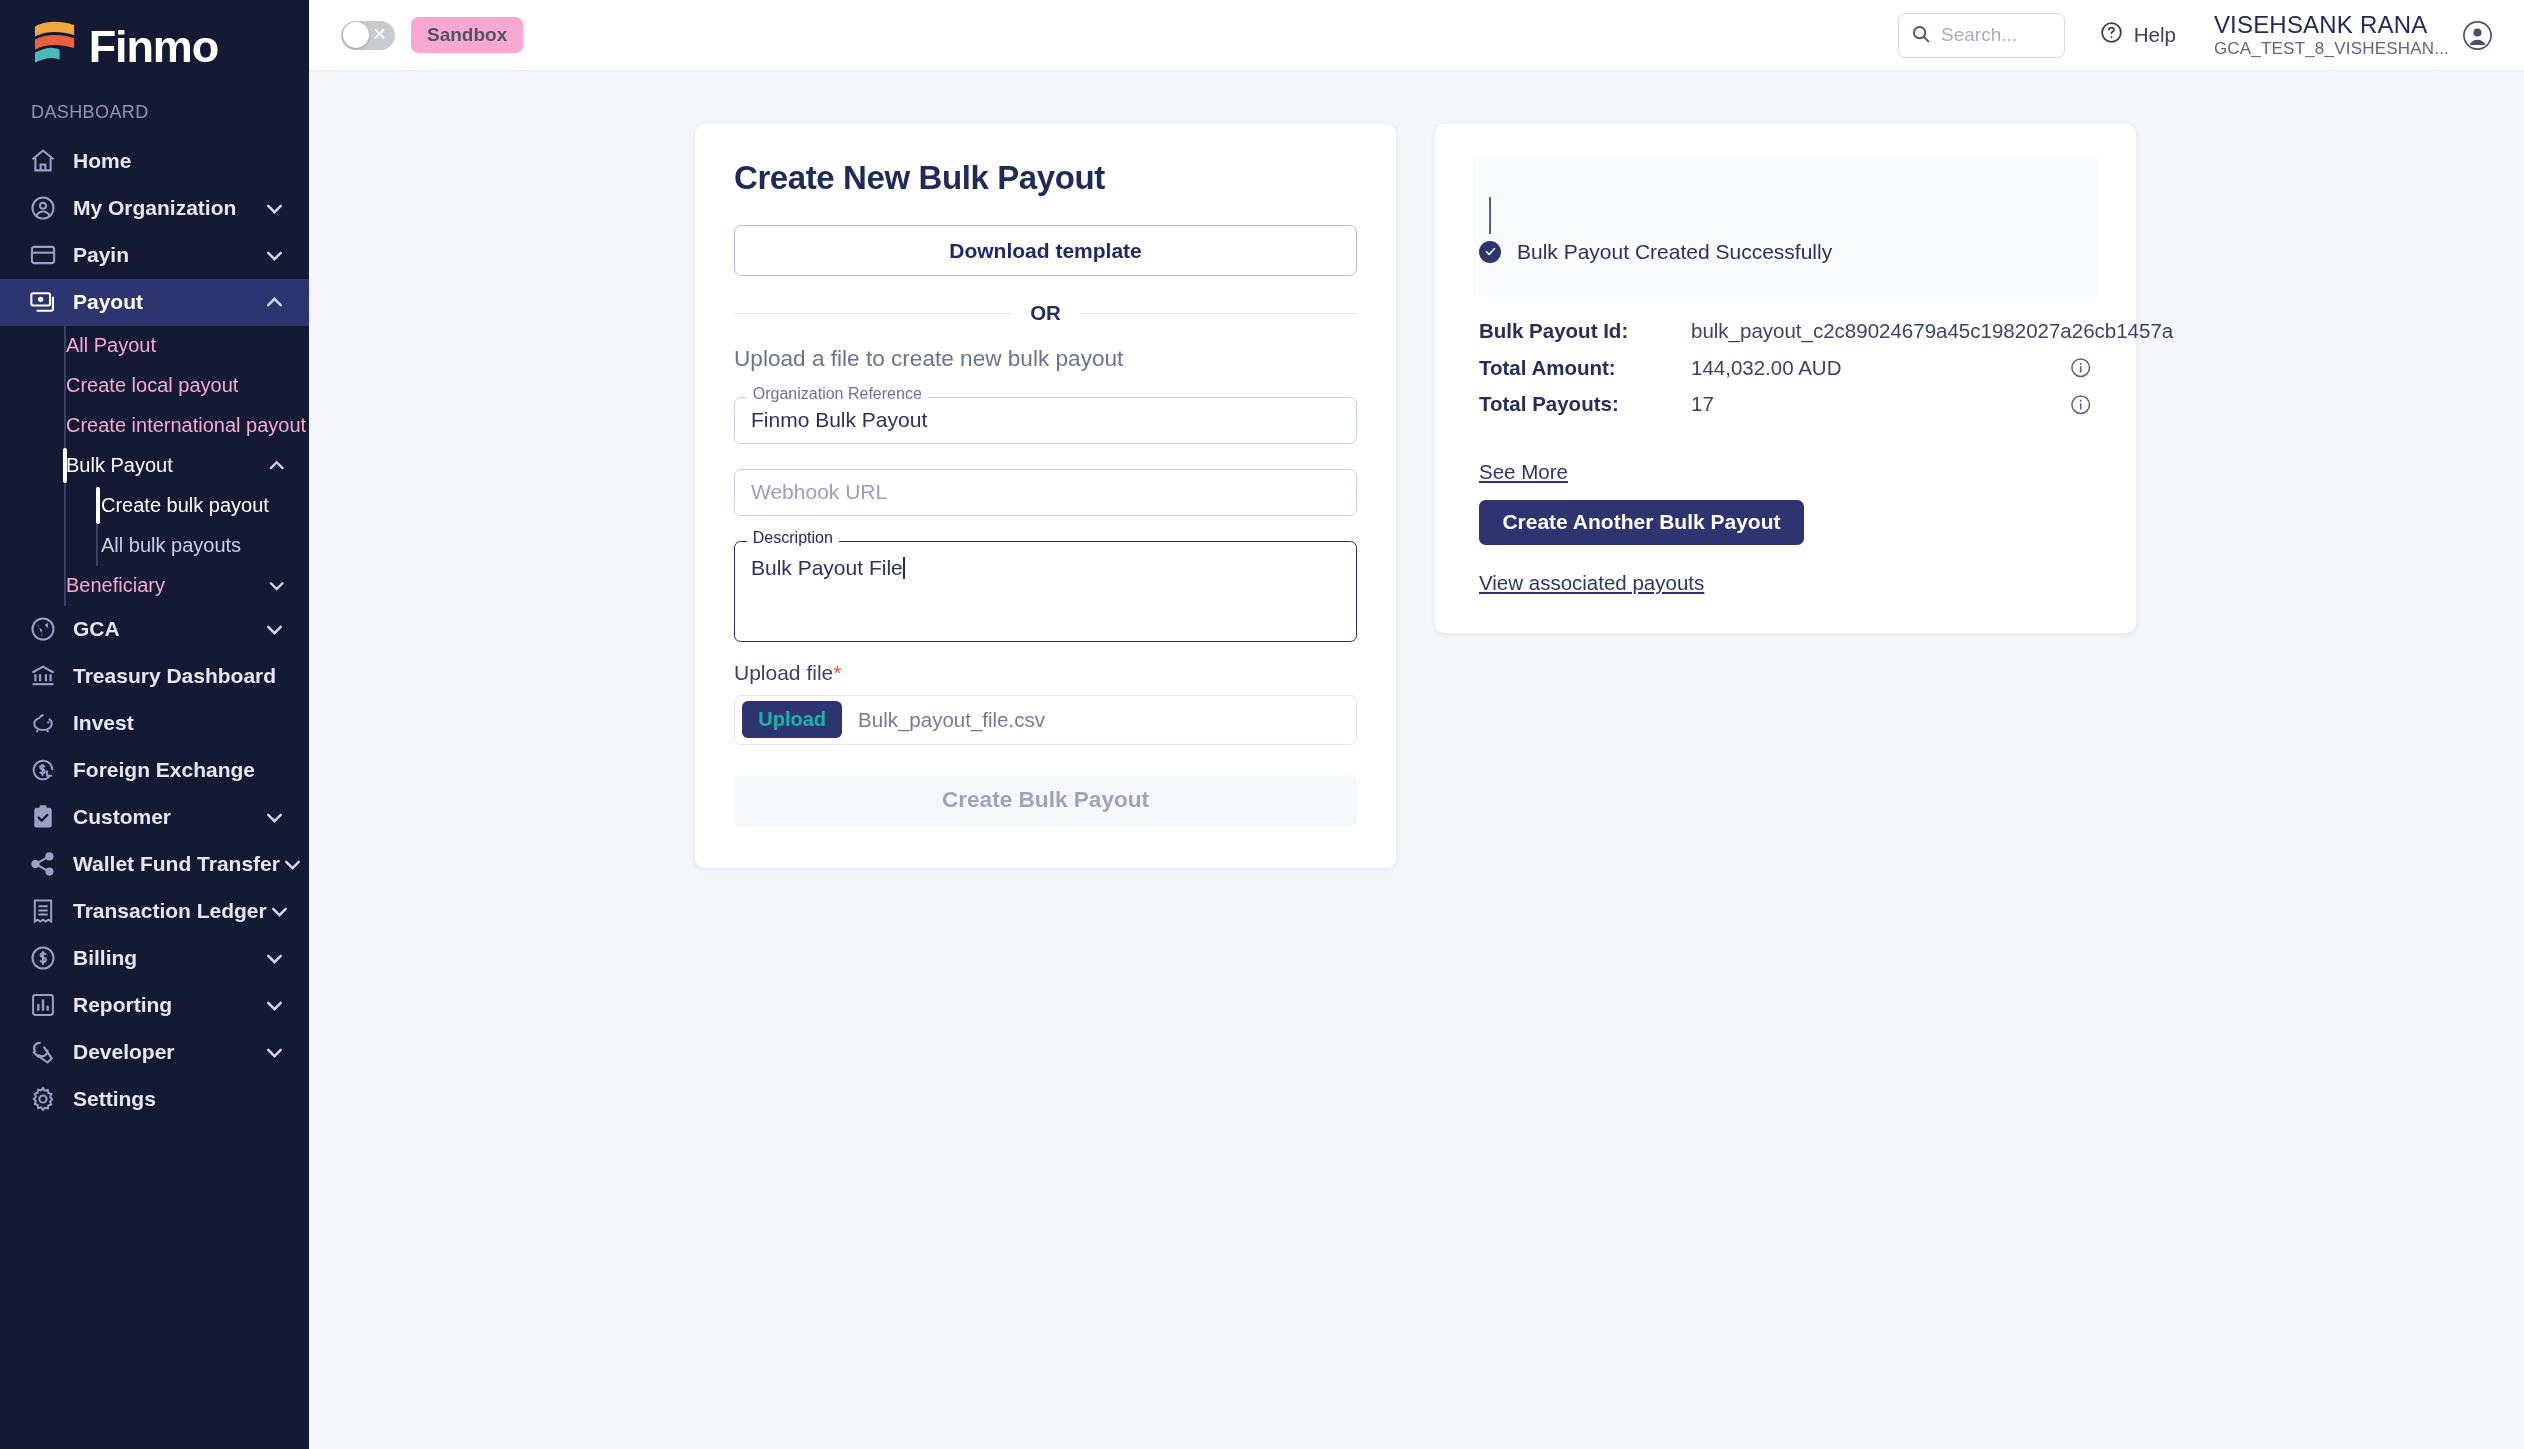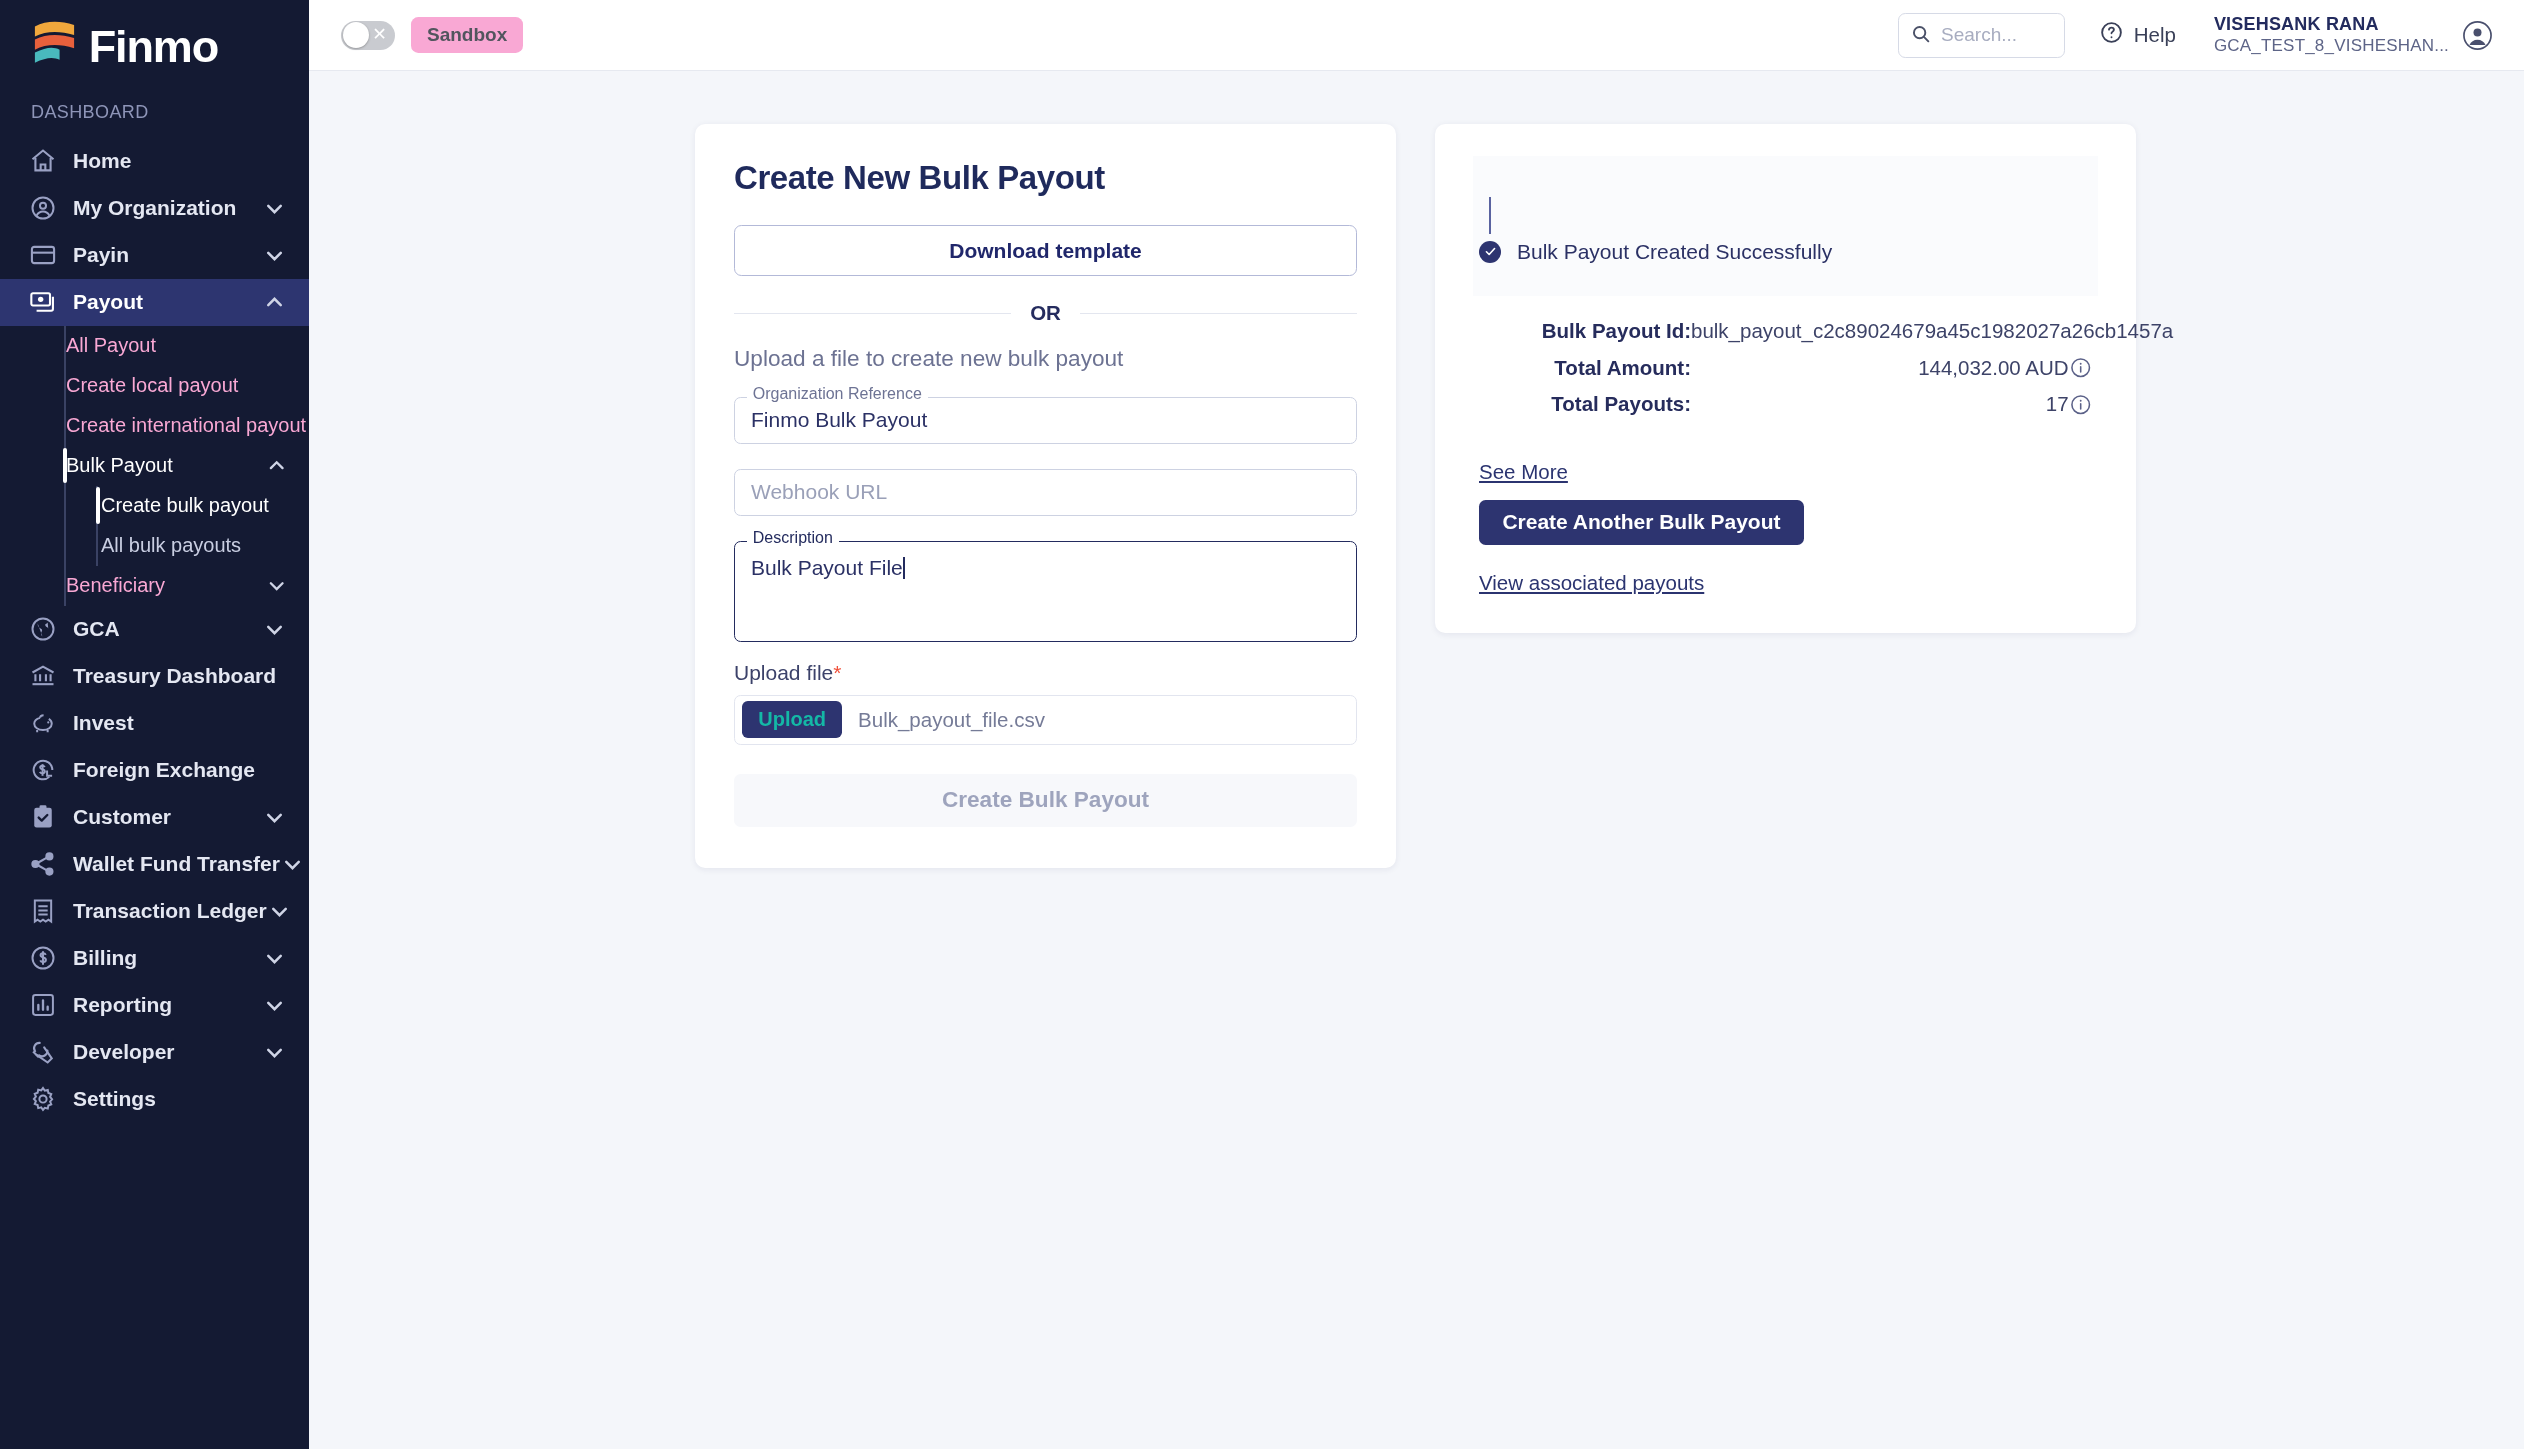--- a/index.html
+++ b/index.html
@@ -243,22 +243,22 @@
   .user {
     display: flex;
     align-items: center;
     gap: 13px;
     margin-left: 38px;
     cursor: pointer;
     flex: 0 0 auto;
   }
   .user .names { text-align: left; line-height: 1.22; }
   .user .uname {
-    font-size: 18px;
-    font-weight: 700;
+    font-size: 24px;
+    font-weight: 400;
     color: #232b5e;
     letter-spacing: 0.2px;
   }
   .user .uorg {
     font-size: 17px;
     color: #5d6487;
     letter-spacing: 0.2px;
   }
   .user .avatar { width: 31px; height: 31px; color: #494f6d; flex: 0 0 31px; }
   .user .avatar svg { width: 31px; height: 31px; display: block; }
@@ -466,21 +466,21 @@
     font-size: 21px;
     color: #2b3165;
   }
   .step-connector {
     width: 1.5px;
     height: 37px;
     background: #5a63a0;
     margin: 5.8px 0 5.8px 16px;
   }
 
-  .kv-table { margin-top: 19px; text-align: right; }
+  .kv-table { margin-top: 19px; }
   .kv-row {
     display: flex;
     align-items: center;
     height: 33px;
     margin-bottom: 3.7px;
   }
   .kv-key {
     width: 212px;
     flex: 0 0 212px;
     font-size: 20.5px;

